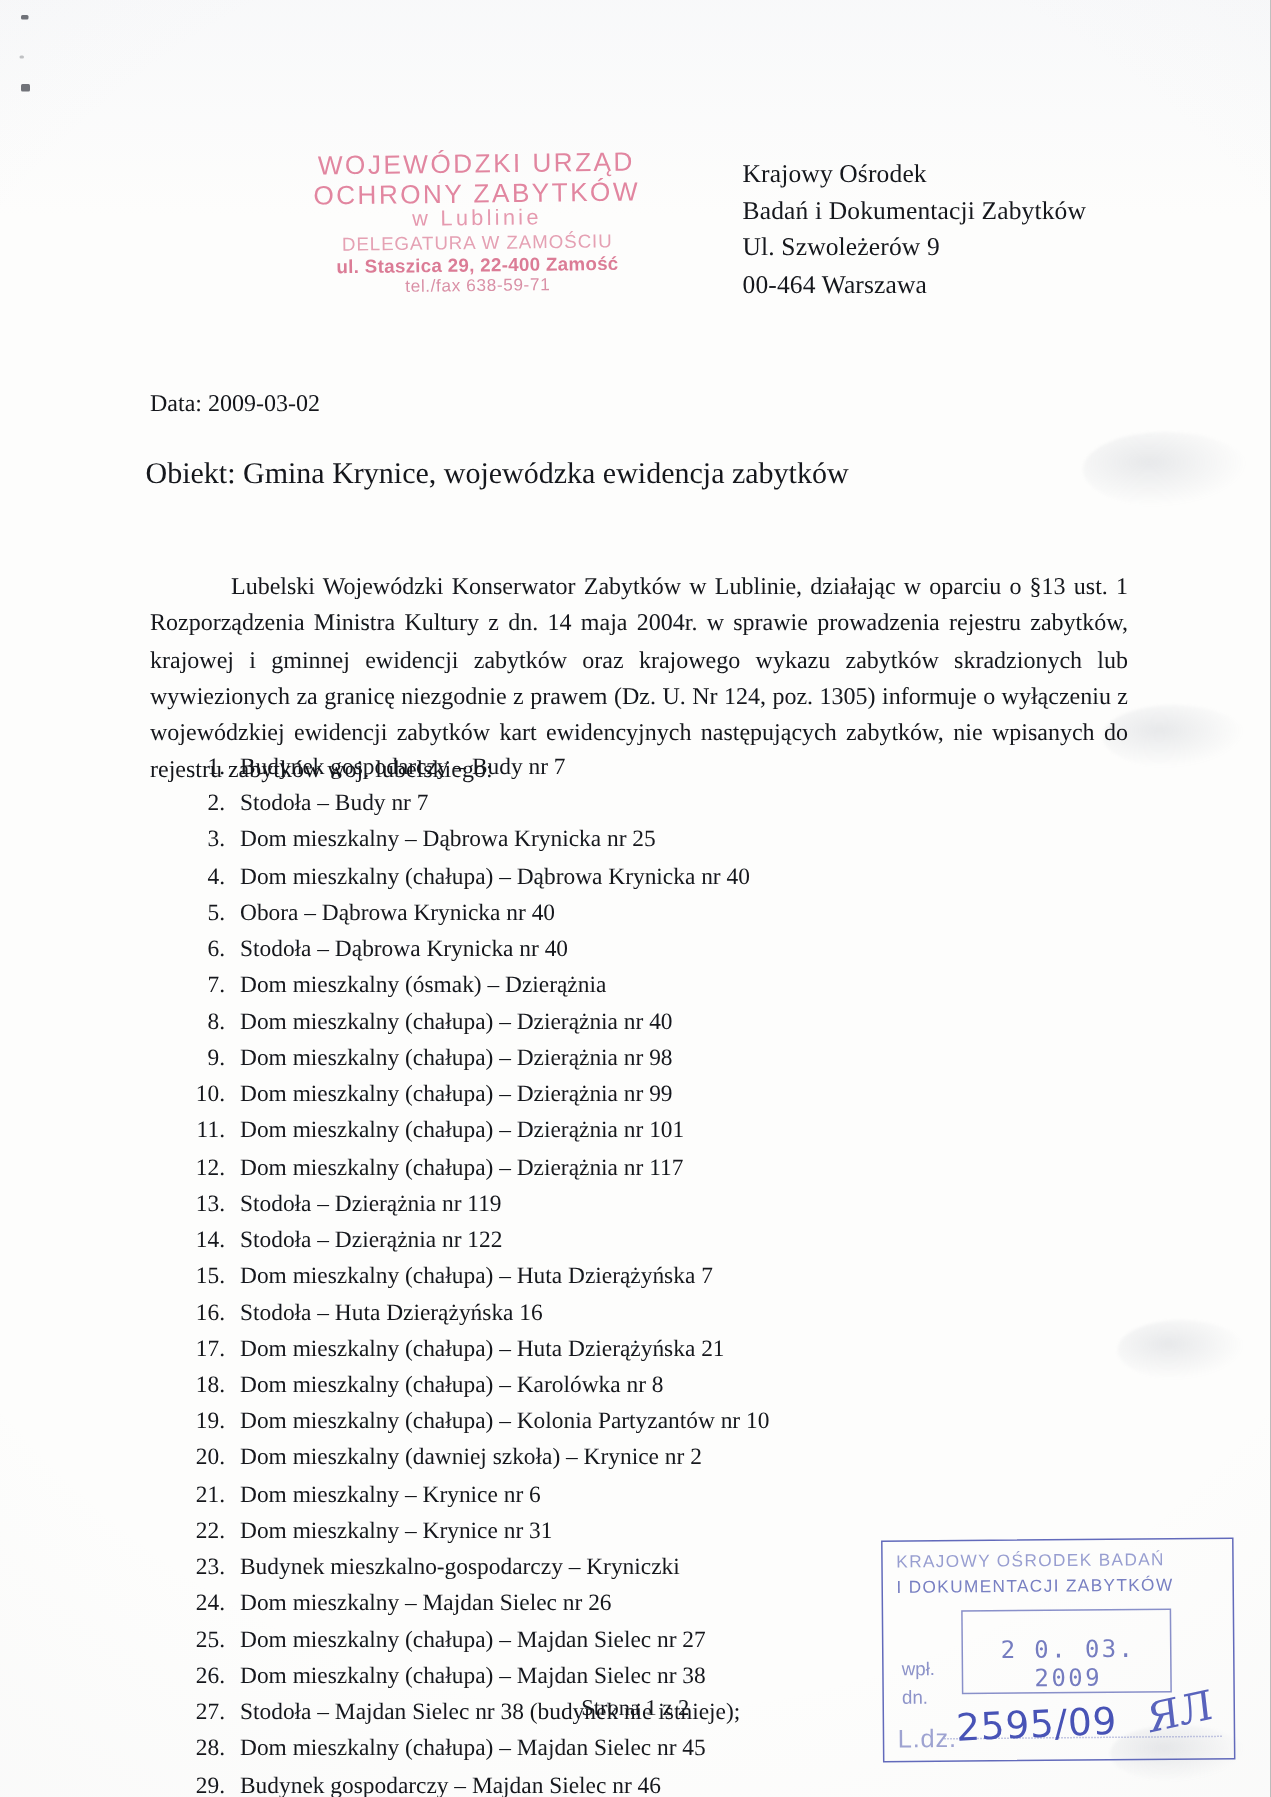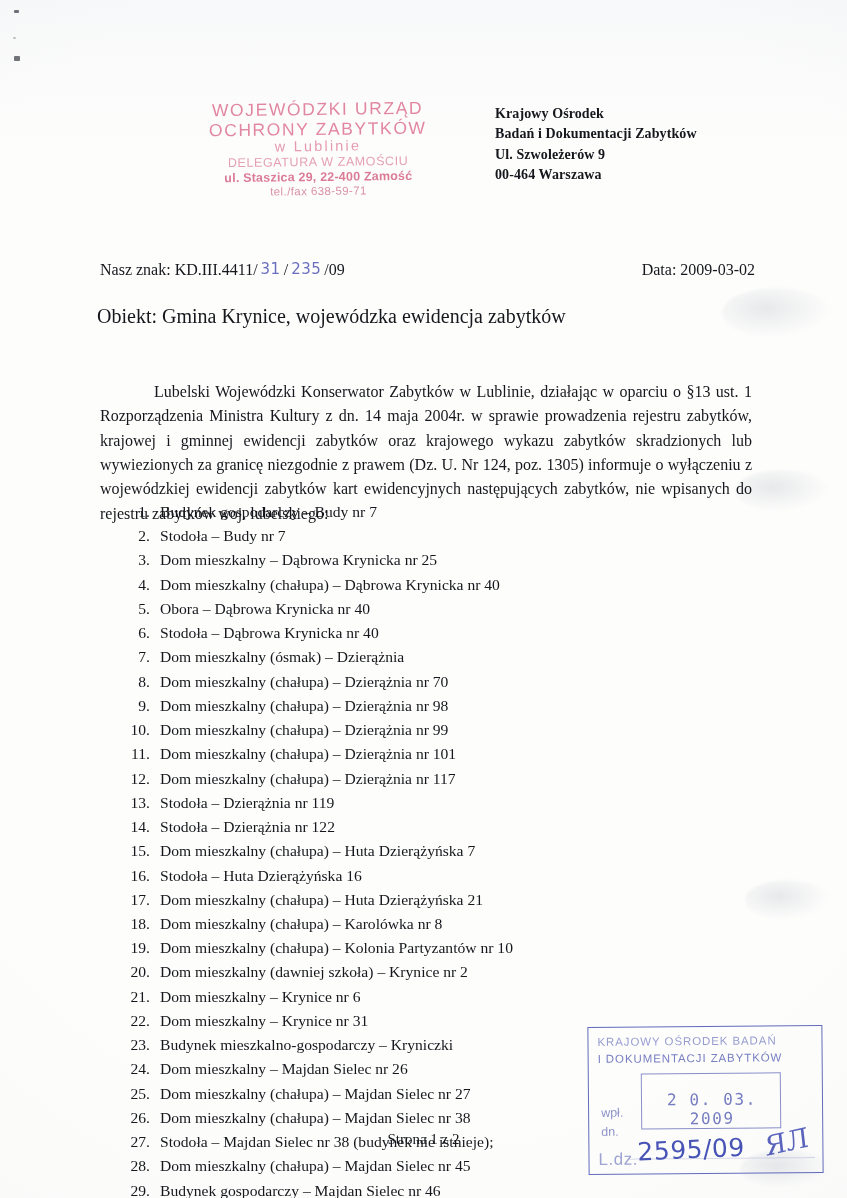--- a/index.html
+++ b/index.html
@@ -98,22 +98,22 @@
     letter-spacing: .4px;
     margin-top: 1px;
     opacity: .82;
   }
 
   
   .recipient {
     position: absolute;
     left: 495px;
     top: 104px;
-    font-size: 14px;
-    font-weight: 700;
+    font-size: 17px;
+    font-weight: 400;
     line-height: 1.45;
     letter-spacing: .1px;
   }
   .recipient div { white-space: nowrap; }
 
   
   .refline {
     position: absolute;
     left: 100px;
     top: 261px;
@@ -312,37 +312,36 @@
   </div>
 
   <div class="recipient">
     <div>Krajowy Ośrodek</div>
     <div>Badań i Dokumentacji Zabytków</div>
     <div>Ul. Szwoleżerów 9</div>
     <div>00-464 Warszawa</div>
   </div>
 
   <div class="refline">
-    <span class="ref-left"><span>Nasz znak: KD.III.4411/</span><span class="ink-hand">31</span><span>/</span><span class="ink-hand">235</span><span>/09</span></span>
     <span class="ref-right">Data: 2009-03-02</span>
   </div>
 
   <div class="subject">Obiekt: Gmina Krynice, wojewódzka ewidencja zabytków</div>
 
   <div class="body-par">Lubelski Wojewódzki Konserwator Zabytków w Lublinie, działając w oparciu o §13 ust. 1 Rozporządzenia Ministra Kultury z dn. 14 maja 2004r. w sprawie prowadzenia rejestru zabytków, krajowej i gminnej ewidencji zabytków oraz krajowego wykazu zabytków skradzionych lub wywiezionych za granicę niezgodnie z prawem (Dz. U. Nr 124, poz. 1305) informuje o wyłączeniu z wojewódzkiej ewidencji zabytków kart ewidencyjnych następujących zabytków,  nie wpisanych do rejestru zabytków woj. lubelskiego:</div>
 
   <ol class="list">
       <li><span class="num">1.</span><span>Budynek gospodarczy – Budy nr 7</span></li>
       <li><span class="num">2.</span><span>Stodoła – Budy nr 7</span></li>
       <li><span class="num">3.</span><span>Dom mieszkalny – Dąbrowa Krynicka nr 25</span></li>
       <li><span class="num">4.</span><span>Dom mieszkalny (chałupa) – Dąbrowa Krynicka nr 40</span></li>
       <li><span class="num">5.</span><span>Obora – Dąbrowa Krynicka nr 40</span></li>
       <li><span class="num">6.</span><span>Stodoła – Dąbrowa Krynicka nr 40</span></li>
       <li><span class="num">7.</span><span>Dom mieszkalny (ósmak) – Dzierążnia</span></li>
-      <li><span class="num">8.</span><span>Dom mieszkalny (chałupa) – Dzierążnia nr 70</span></li>
+      <li><span class="num">8.</span><span>Dom mieszkalny (chałupa) – Dzierążnia nr 40</span></li>
       <li><span class="num">9.</span><span>Dom mieszkalny (chałupa) – Dzierążnia nr 98</span></li>
       <li><span class="num">10.</span><span>Dom mieszkalny (chałupa) – Dzierążnia nr 99</span></li>
       <li><span class="num">11.</span><span>Dom mieszkalny (chałupa) – Dzierążnia nr 101</span></li>
       <li><span class="num">12.</span><span>Dom mieszkalny (chałupa) – Dzierążnia nr 117</span></li>
       <li><span class="num">13.</span><span>Stodoła – Dzierążnia nr 119</span></li>
       <li><span class="num">14.</span><span>Stodoła – Dzierążnia nr 122</span></li>
       <li><span class="num">15.</span><span>Dom mieszkalny (chałupa) – Huta Dzierążyńska 7</span></li>
       <li><span class="num">16.</span><span>Stodoła – Huta Dzierążyńska 16</span></li>
       <li><span class="num">17.</span><span>Dom mieszkalny (chałupa) – Huta Dzierążyńska 21</span></li>
       <li><span class="num">18.</span><span>Dom mieszkalny (chałupa) – Karolówka nr 8</span></li>

